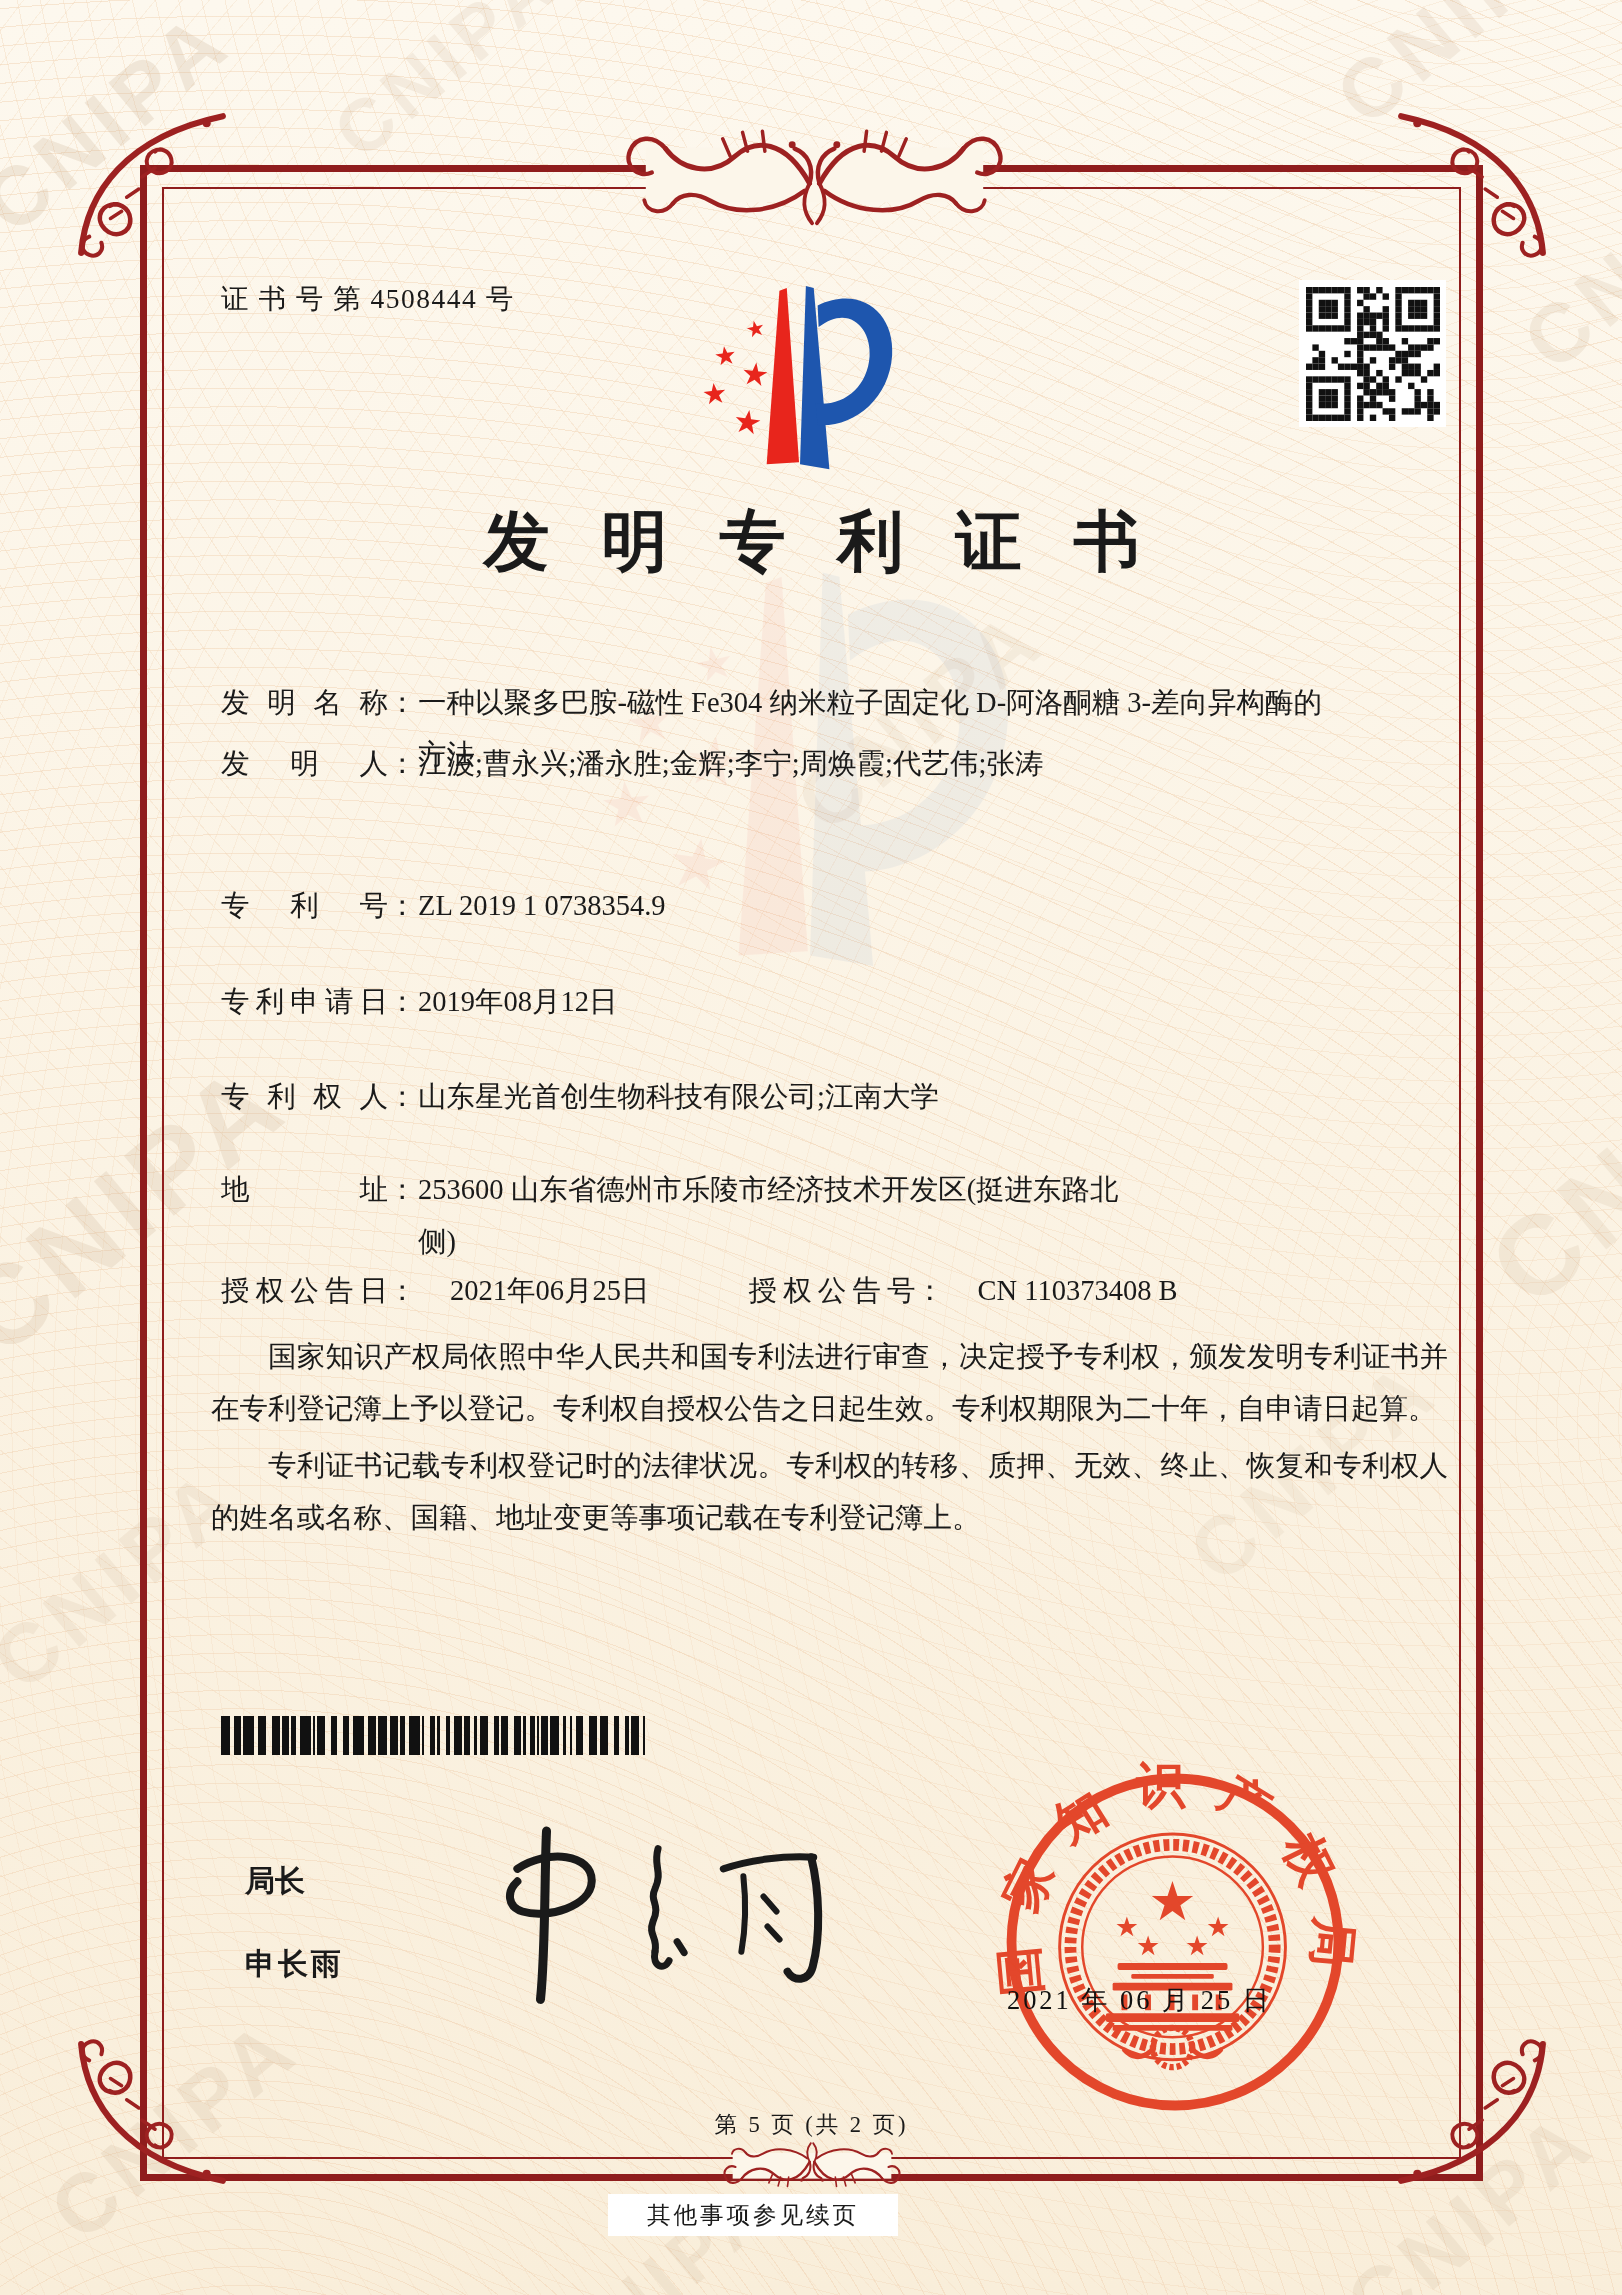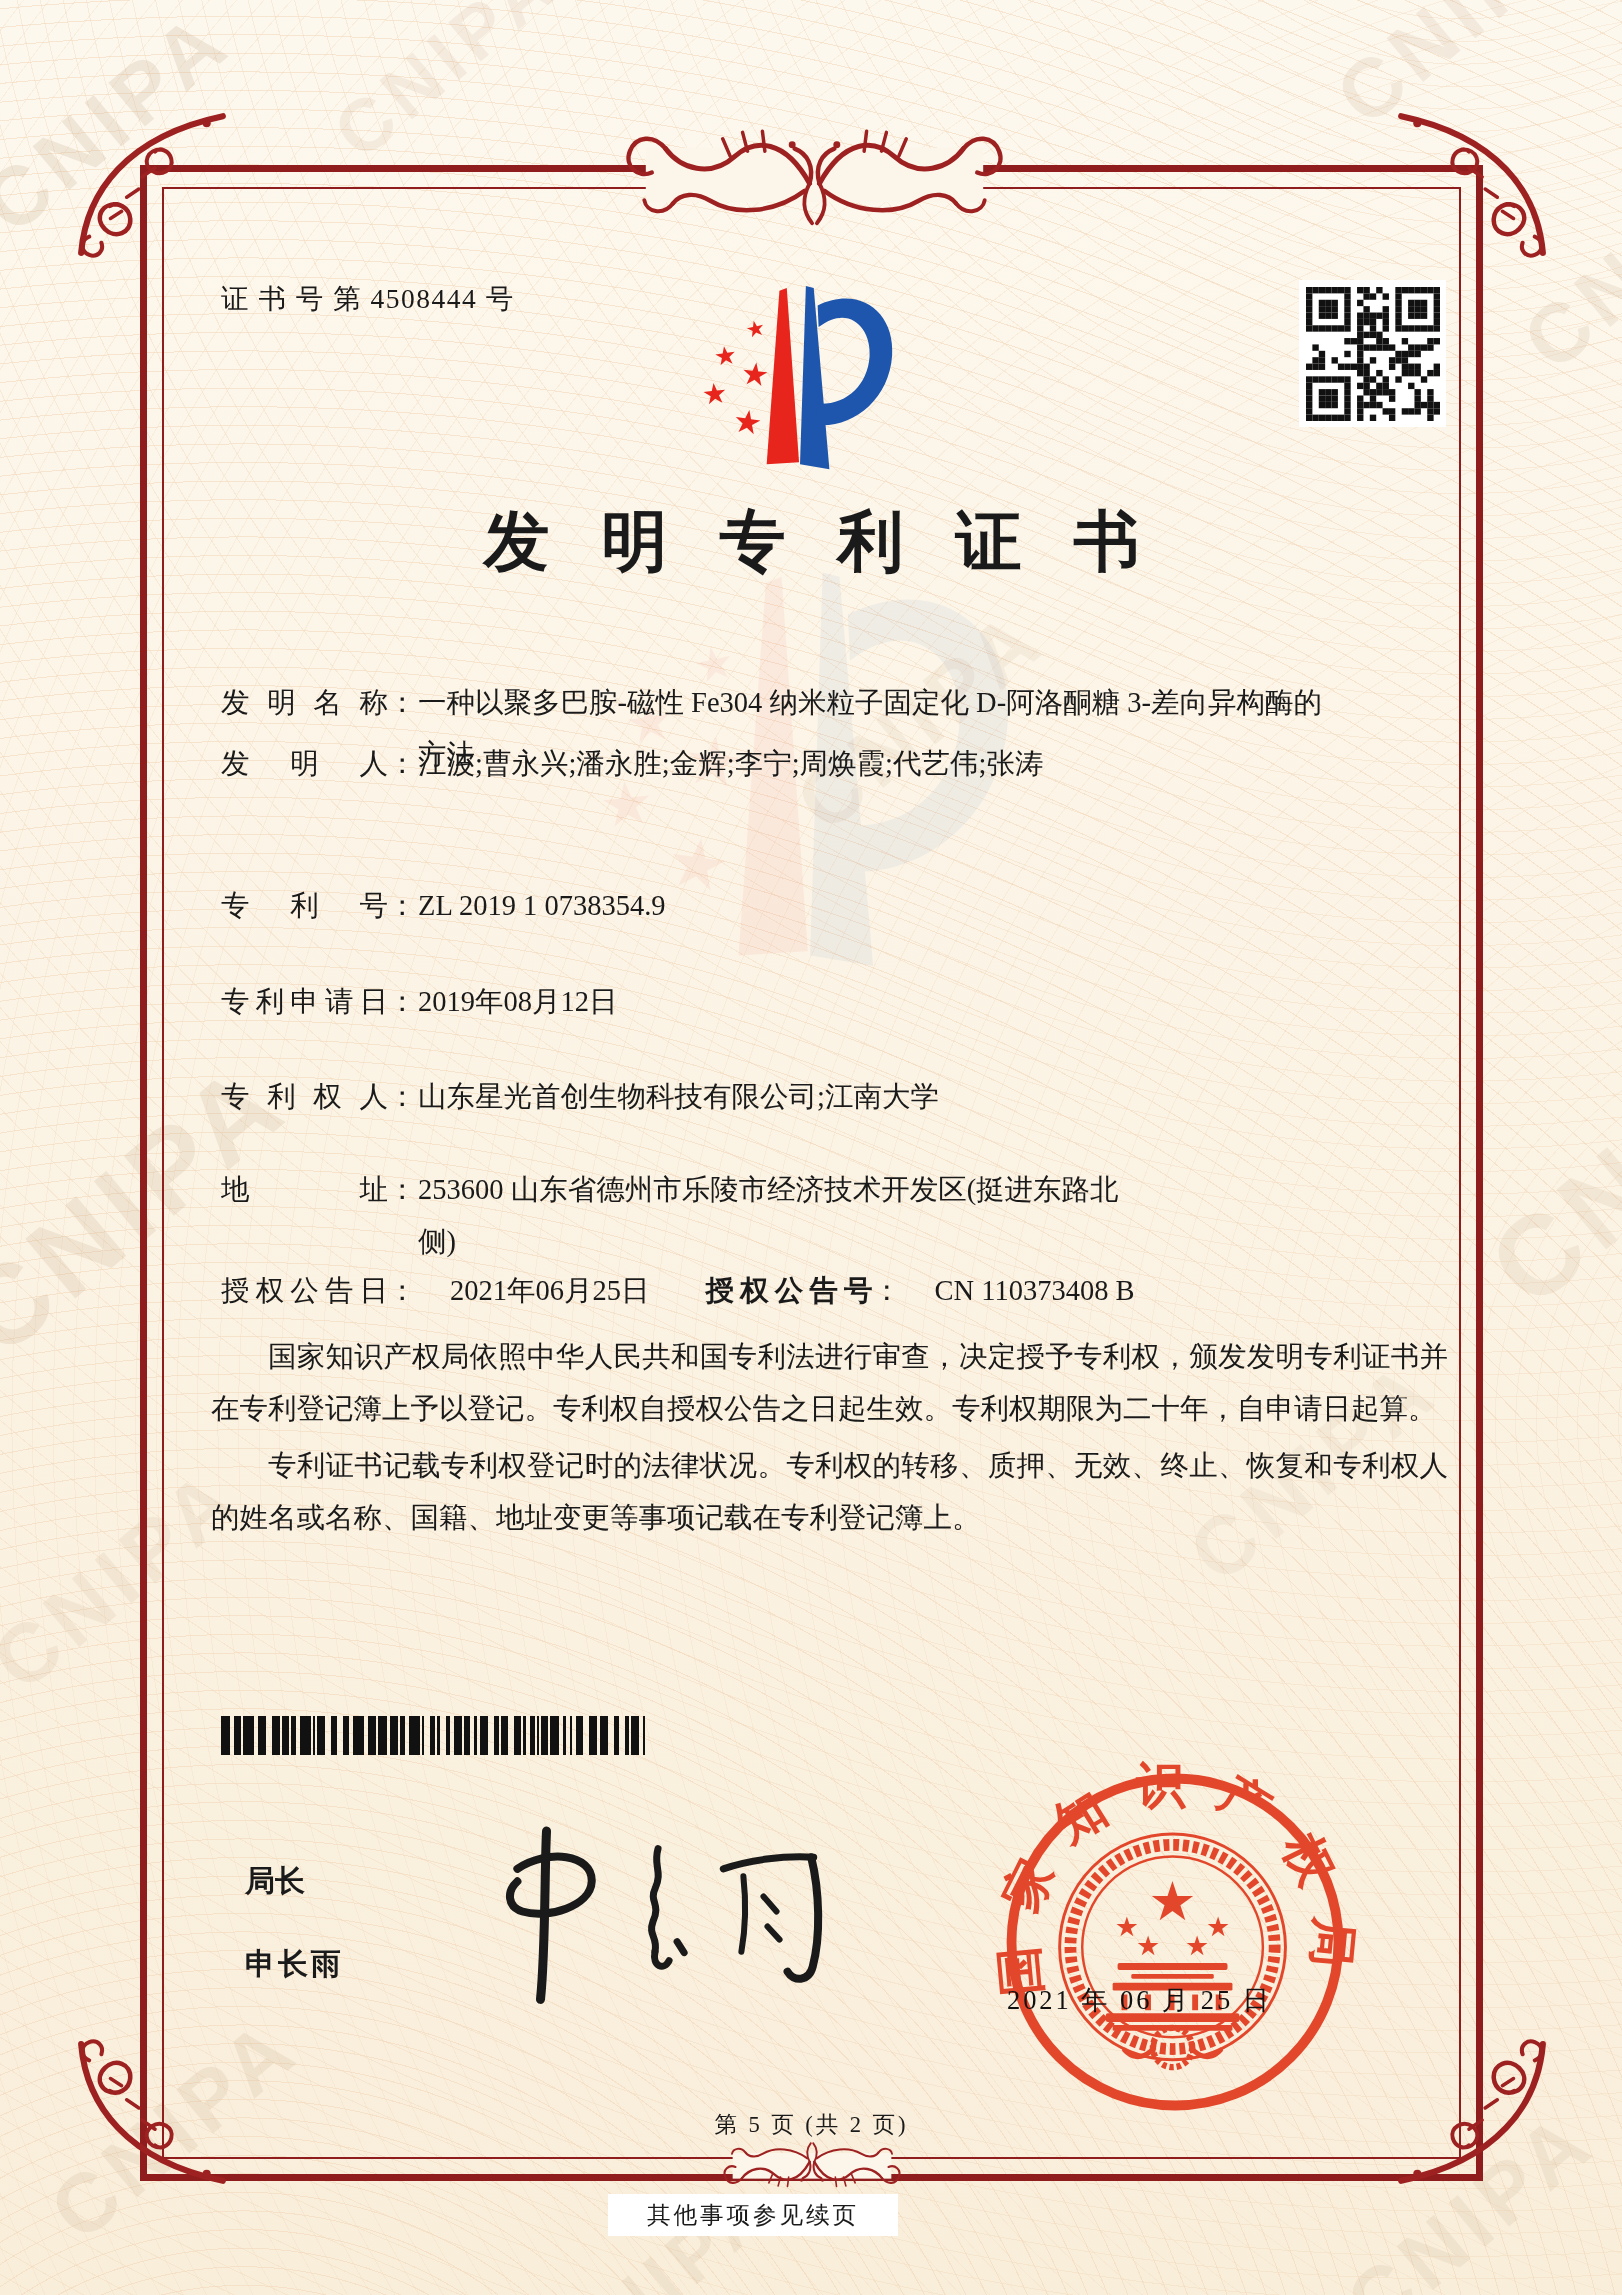--- a/index.html
+++ b/index.html
@@ -30,21 +30,21 @@
   .qr-box svg{position:absolute;left:6.9px;top:6.9px;}
   .title{position:absolute;left:0;top:497px;width:1623px;text-align:center;font-size:66px;
       font-weight:700;letter-spacing:52px;padding-left:52px;box-sizing:border-box;z-index:3;}
   
   .row{position:absolute;left:221px;width:1227px;display:flex;align-items:flex-start;
       font-size:28.5px;line-height:52px;z-index:3;}
   .lbl{display:inline-block;width:167px;text-align:justify;text-align-last:justify;flex:none;}
   .colon{flex:none;width:30px;}
   .val{flex:1;}
   .val-inline{flex:none;margin-left:32px;}
-  .lbl2{margin-left:56px;font-weight:bold;}
+  .lbl2{margin-left:99px;}
   
   .paras{position:absolute;left:211px;top:1331px;width:1237px;z-index:3;}
   .paras p{margin:0;font-size:28.5px;line-height:52px;text-align:justify;text-indent:2em;}
   .paras p + p{margin-top:4.9px;}
   
   .barcode{position:absolute;left:221px;top:1716px;width:439px;height:39px;z-index:3;
       font-size:0;white-space:nowrap;overflow:hidden;}
   .barcode i{display:inline-block;height:100%;}
   
   .director-title{position:absolute;left:245px;top:1861px;font-size:30px;font-weight:700;

